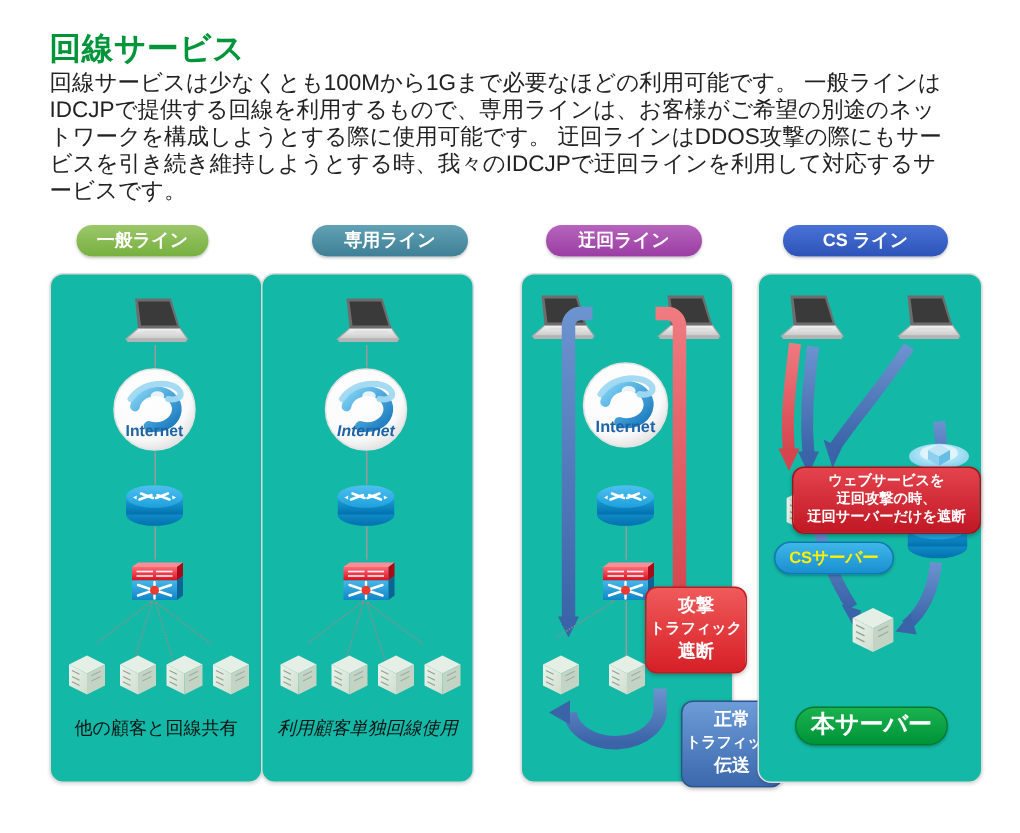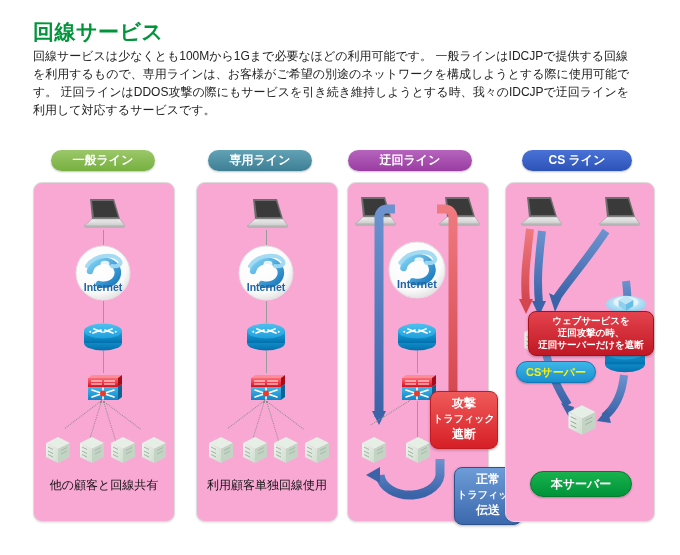--- a/index.html
+++ b/index.html
@@ -13,44 +13,44 @@
   .page{position:absolute;left:0;top:0;width:680px;height:555px;}
 
   
   .title{
     position:absolute;left:33px;top:18px;
     font-size:21px;font-weight:bold;color:#00953a;
     letter-spacing:.5px;
   }
   .intro{
     position:absolute;left:33px;top:47px;width:600px;
-    font-size:12px;line-height:18px;color:#222222;
+    font-size:15px;line-height:18px;color:#222222;
     text-align:left;
   }
 
   
   .pill{
     position:absolute;top:150px;height:21px;line-height:21px;
     border-radius:11px;text-align:center;color:#ffffff;
     font-size:12px;font-weight:bold;
     box-shadow:0 1px 2px rgba(0,0,0,.25);
   }
-  .pill.p1{left:51px;width:104px;background:linear-gradient(#9cc76a,#76b03f);}
+  .pill.p1{left:51px;width:88px;background:linear-gradient(#9cc76a,#76b03f);}
   .pill.p2{left:208px;width:104px;background:linear-gradient(#63a2b5,#3e7f95);}
-  .pill.p3{left:348px;width:124px;background:linear-gradient(#b664bd,#9a3da3);}
+  .pill.p3{left:364px;width:104px;background:linear-gradient(#b664bd,#9a3da3);}
   .pill.p4{left:522px;width:110px;background:linear-gradient(#4a72d6,#2d53b8);}
 
   
   .panel{
     position:absolute;top:182px;width:140px;height:338px;
-    background:#f9a8d4;border:1px solid #dcdcdc;border-radius:9px;
+    background:#14b8a6;border:1px solid #dcdcdc;border-radius:9px;
     box-shadow:0 1px 2px rgba(0,0,0,.10);
   }
   .panel.c1{left:33px;}
-  .panel.c2{left:196px;}
+  .panel.c2{left:174px;font-style:italic;}
   .panel.c3{left:347px;}
   .panel.c4{left:505px;width:148px;}
 
   .caption{
     position:absolute;left:0;width:100%;top:294px;
     text-align:center;font-size:12px;color:#111;font-weight:500;
   }
 
   
   .ico{position:absolute;}
@@ -408,16 +408,16 @@
       </svg>
 
     <div class="callout callout-red2" style="left:22px;top:128px;width:124px;padding:3px 0 4px;text-align:center;">
       <div>ウェブサービスを</div>
       <div>迂回攻撃の時、</div>
       <div>迂回サーバーだけを遮断</div>
     </div>
 
     <div class="badge badge-cs" style="left:10px;top:178px;width:78px;">CSサーバー</div>
 
-    <div class="badge badge-main" style="left:24px;top:288px;width:100px;height:24px;line-height:24px;font-size:12px;border-radius:13px;">本サーバー</div>
+    <div class="badge badge-main" style="left:24px;top:288px;width:100px;height:24px;line-height:24px;font-size:16px;border-radius:13px;">本サーバー</div>
   </div>
 
 </div>
 
 </body></html>

